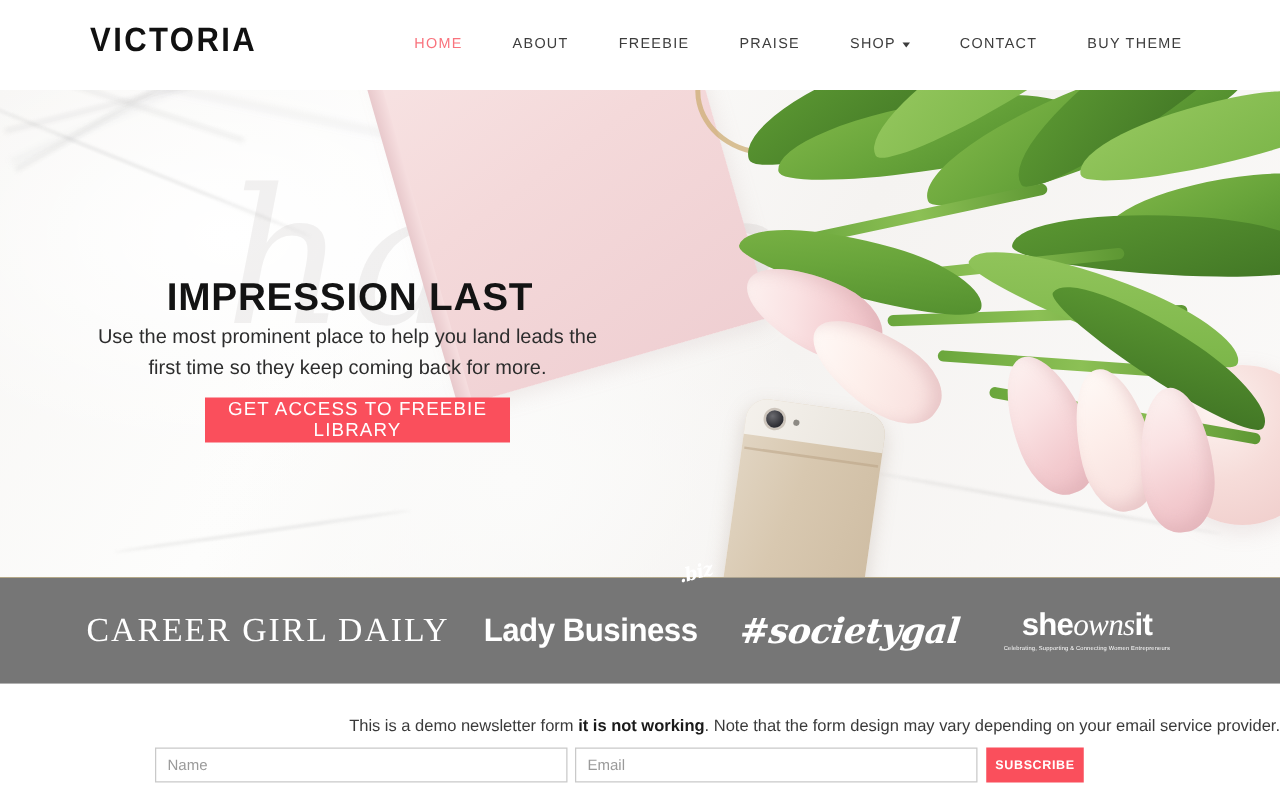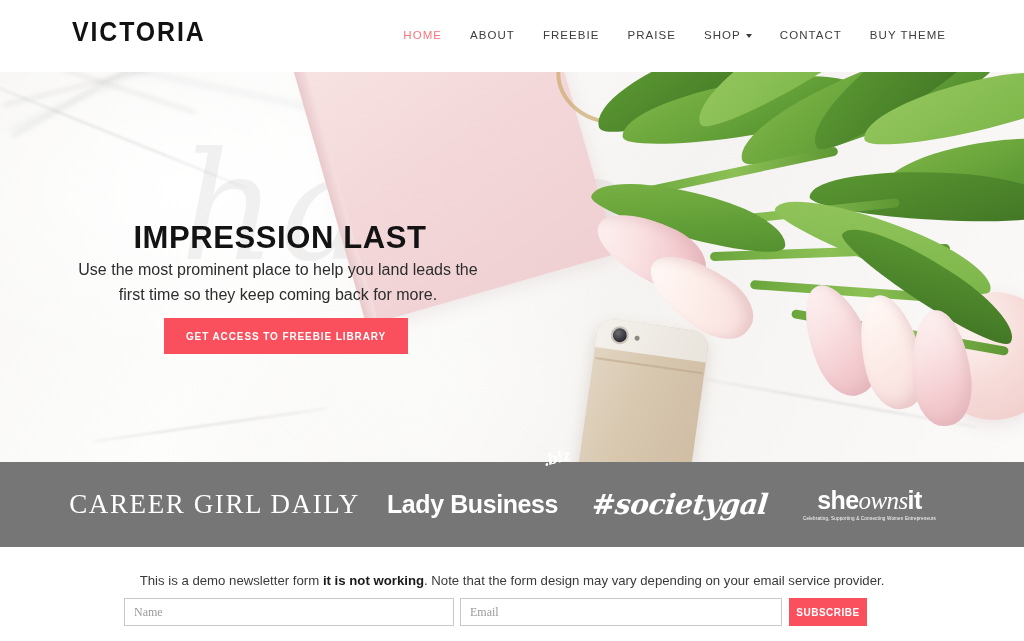--- a/index.html
+++ b/index.html
@@ -43,21 +43,21 @@
     transform: scaleX(0.92);
     transform-origin: left center;
   }
 
   .main-nav {
     position: absolute;
     right: 64px;
     top: 27px;
     display: flex;
     align-items: center;
-    gap: 0;
+    gap: 12px;
   }
 
   .nav-item {
     font-size: 11.5px;
     letter-spacing: 1.05px;
     color: #3d3d3d;
     text-decoration: none;
     padding: 0 14px;
     white-space: nowrap;
     line-height: 16px;
@@ -248,22 +248,22 @@
   }
 
   .hero-cta {
     position: absolute;
     left: 164px; top: 246px;
     width: 244px; height: 36px;
     background: #fa4f5c;
     border: none;
     color: #ffffff;
     font-family: "Liberation Sans", sans-serif;
-    font-size: 10px;
-    font-weight: bold;
+    font-size: 15px;
+    font-weight: normal;
     letter-spacing: 0.9px;
     cursor: pointer;
     display: flex;
     align-items: center;
     justify-content: center;
   }
 
   
   .logo-bar {
     position: relative;
@@ -341,38 +341,38 @@
 
   
   .newsletter {
     position: relative;
     height: 94px;
     background: #ffffff;
   }
   .nl-note {
     position: absolute;
     left: 0; right: 0; top: 25px;
-    text-align: center;
+    text-align: right;
     font-size: 13.2px;
     color: #3a3a3a;
     line-height: 18px;
   }
   .nl-note b { font-weight: bold; color: #1a1a1a; }
 
   .nl-form {
     position: absolute;
     left: 124px; top: 598px;
     display: flex;
     align-items: center;
   }
   .nl-input {
     height: 28px;
     border: 1px solid #c9c9c9;
     background: #ffffff;
-    font-family: Liberation Serif, serif;
+    font-family: Liberation Sans, sans-serif;
     font-size: 12px;
     color: #333;
     padding: 0 9px;
     outline: none;
   }
   .nl-input::placeholder { color: #9a9a9a; }
   #nl-name { width: 330px; }
   #nl-email { width: 322px; margin-left: 6px; }
 
   .nl-submit {

